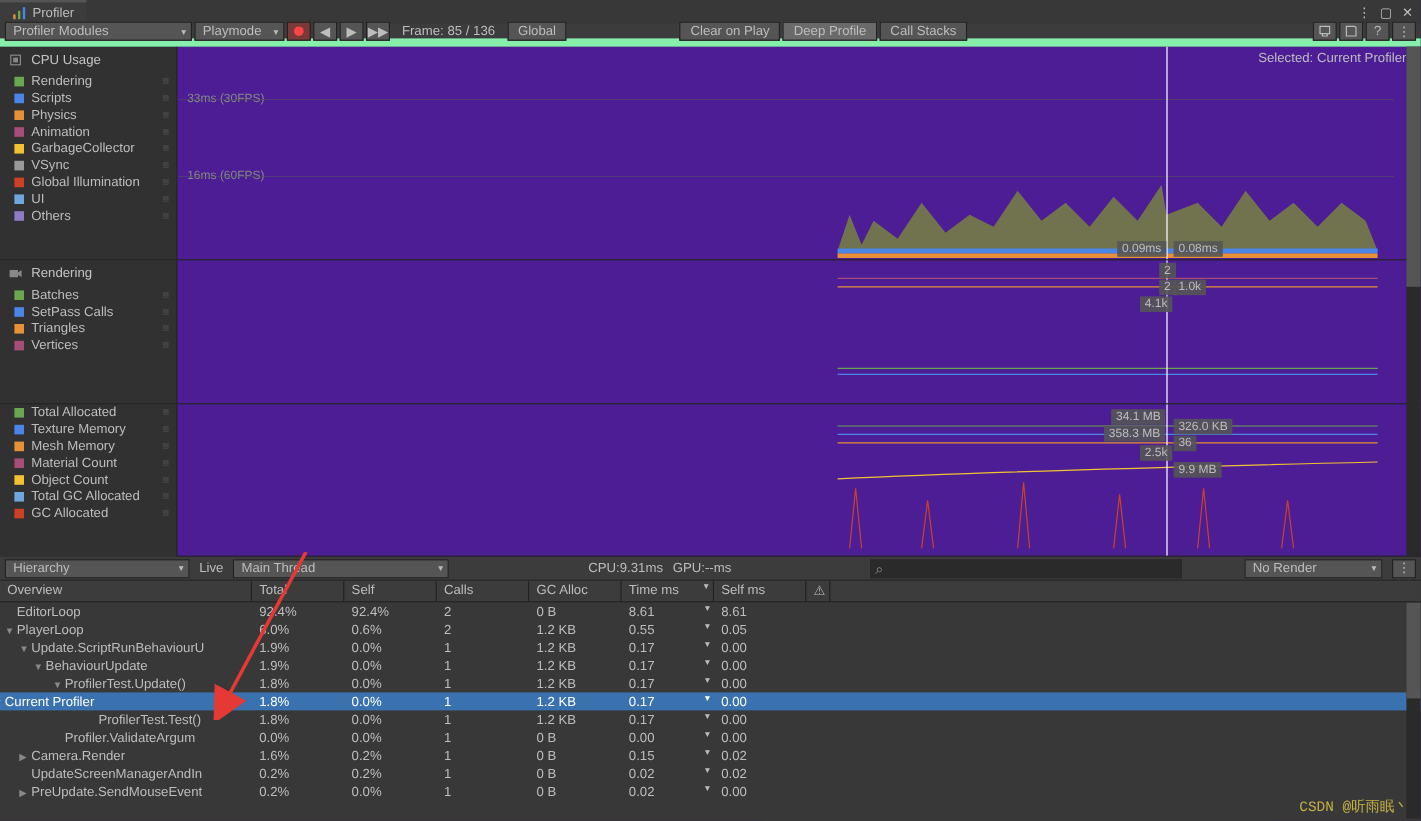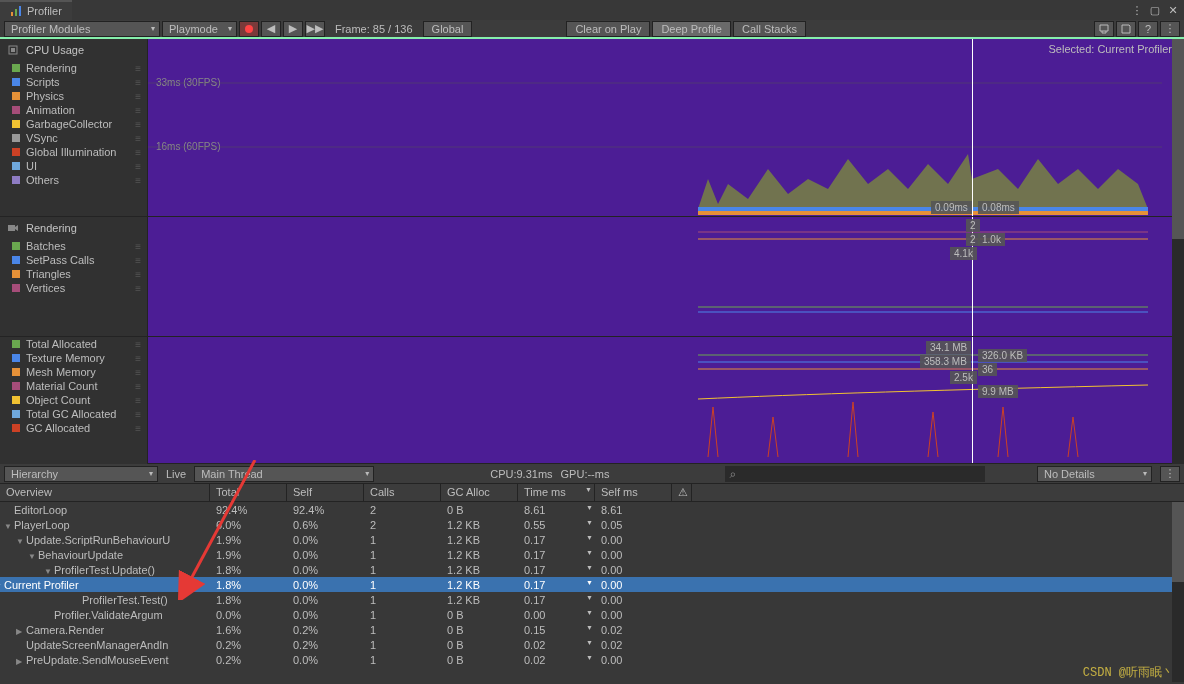--- a/index.html
+++ b/index.html
@@ -4,21 +4,21 @@
 <style>
 * { margin: 0; padding: 0; box-sizing: border-box; font-family: Arial, sans-serif; font-size: 11px; }
 body { background: #383838; color: #bdbdbd; width: 1184px; height: 684px; overflow: hidden; position: relative; }
 
 .titlebar { height: 20px; background: #383838; display: flex; align-items: center; }
 .tab { background: #3c3c3c; height: 20px; padding: 0 10px; display: flex; align-items: center; gap: 5px; border-top: 2px solid #555; }
 .tab-icon { width: 12px; height: 12px; display: flex; align-items: center; justify-content: center; }
 .window-controls { margin-left: auto; display: flex; gap: 4px; padding-right: 4px; }
 .wc-btn { width: 14px; height: 14px; display: flex; align-items: center; justify-content: center; cursor: pointer; }
 
-.toolbar { height: 19px; background: #3c3c3c; display: flex; align-items: center; border-bottom: 2px solid #86efac; padding: 0 4px; gap: 2px; }
+.toolbar { height: 19px; background: #3c3c3c; display: flex; align-items: center; border-bottom: 7px solid #86efac; padding: 0 4px; gap: 2px; }
 .dropdown { background: #555; padding: 2px 18px 2px 6px; position: relative; cursor: pointer; border: 1px solid #222; height: 16px; display: flex; align-items: center;}
 .dropdown::after { content: "▾"; position: absolute; right: 4px; font-size: 8px; color:#bbb; }
 .tb-btn { width: 20px; height: 16px; background: #555; display: flex; align-items: center; justify-content: center; cursor: pointer; border:1px solid #222;}
 .tb-btn.record { background: #7a3a3a; }
 .record-dot { width: 8px; height: 8px; background: #ff4444; border-radius: 50%; }
 .tb-text-btn { background: #555; padding: 2px 8px; cursor: pointer; height:16px; display:flex; align-items:center; border:1px solid #222;}
 .tb-text-btn.active { background: #6a6a6a; }
 .frame-info { padding: 0 8px; }
 
 .main-split { display: flex; height: 425px; }
@@ -321,21 +321,21 @@
   <div class="bottom-toolbar">
     <div class="dropdown" style="width:154px">Hierarchy</div>
     <span>Live</span>
     <div class="dropdown" style="width:180px">Main Thread</div>
     <div style="width:100px"></div>
     <span>CPU:9.31ms</span>
     <span>GPU:--ms</span>
     <div style="width:100px"></div>
     <div class="search-wrap"><input class="search-box" style=""></div>
     <div style="flex:1"></div>
-    <div class="dropdown" style="width:115px">No Details</div>
+    <div class="dropdown" style="width:115px">No Render</div>
     <div class="tb-btn">⋮</div>
   </div>
   <div class="headers">
     <div class="hdr col-overview">Overview</div>
     <div class="hdr col-total">Total</div>
     <div class="hdr col-self">Self</div>
     <div class="hdr col-calls">Calls</div>
     <div class="hdr col-gc">GC Alloc</div>
     <div class="hdr col-time">Time ms</div>
     <div class="hdr col-selfms">Self ms</div>

